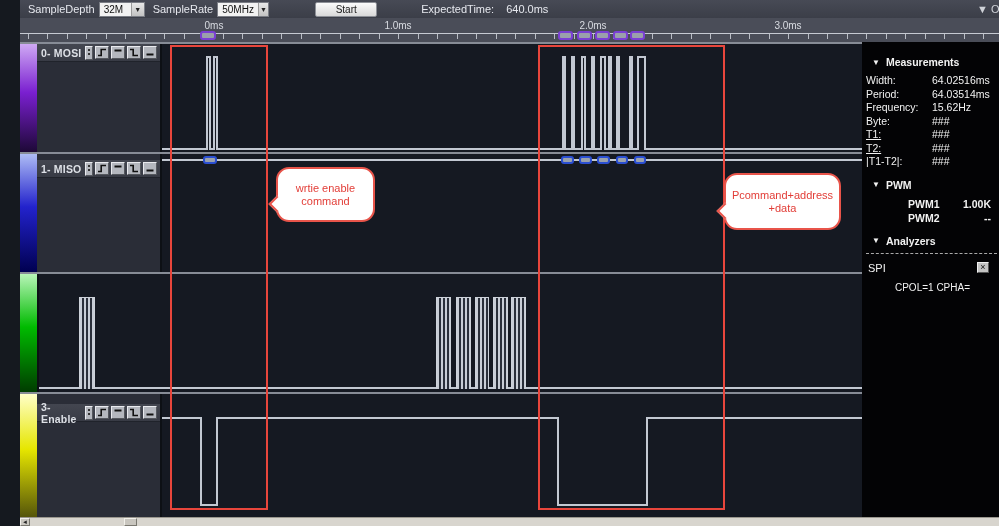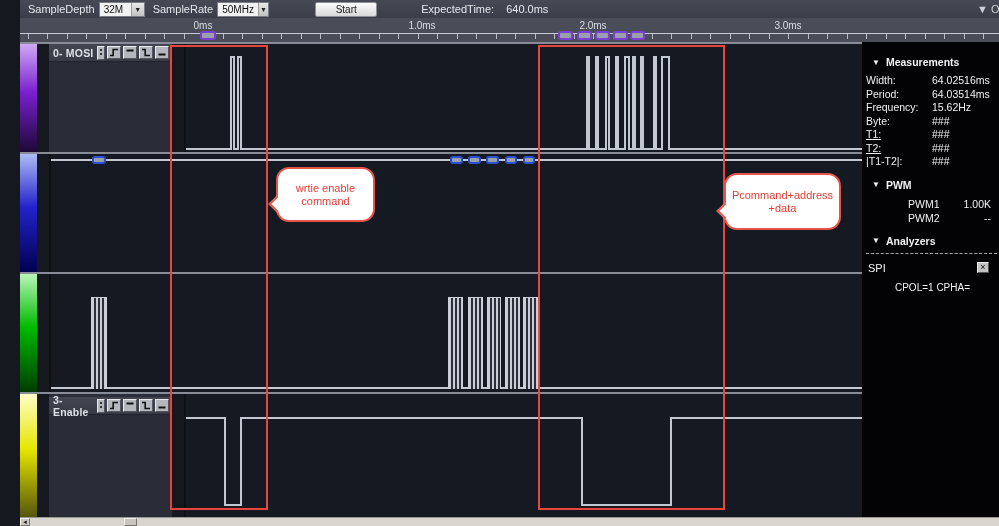--- a/index.html
+++ b/index.html
@@ -24,21 +24,21 @@
   
   .ruler { height:24px; background:#4a4d58; position:relative; flex:0 0 24px; }
   .ruler .baseline { position:absolute; left:0; right:0; top:15px; height:1px; background:#c6cad2; }
   .tick { position:absolute; top:16px; width:1px; height:5px; background:#b9bdc5; }
   .time-label { position:absolute; top:2px; transform:translateX(-50%); font-size:10px; color:#d9dce2; }
   .ruler-marker { position:absolute; top:13px; height:9px; background:#9aa0ab; border:2px solid #7a3fd4; border-radius:3px; }
 
   
   .main { flex:1; display:flex; min-height:0; }
   .track-area { flex:1; position:relative; display:flex; flex-direction:column; background:#15191f; }
-  .ch-row { display:flex; border-top:2px solid #878c96; overflow:hidden;gap:12px; }
+  .ch-row { display:flex; border-top:2px solid #878c96; overflow:hidden; }
   .ch-strip { flex:0 0 17px; }
   .ch-labelcol { flex:0 0 123px; background:#2a2d37; position:relative; }
   .ch-header { height:18px; background:linear-gradient(#434650,#383b45); border-bottom:1px solid #20232b;
     display:flex; align-items:center; padding:0 3px 0 4px; }
   .ch-name { flex:1; color:#dde0e6; font-size:10.5px; font-weight:bold; letter-spacing:.2px; }
   .ch-btns { display:flex; gap:2px; align-items:center; }
   .mini-btn { width:8px; height:14px; background:#b4b7be; border:1px solid; border-color:#e9eaee #54575d #54575d #e9eaee;
     display:flex; align-items:center; justify-content:center; }
   .mini-btn i { display:block; width:2px; height:8px;
     background:repeating-linear-gradient(#333 0 2px, transparent 2px 4px); }
@@ -62,21 +62,21 @@
     padding:4px 8px; line-height:13px; }
   .callout .tail { position:absolute; left:-7px; width:12px; height:12px; background:#fff;
     border-left:2px solid #e8544a; border-bottom:2px solid #e8544a; transform:rotate(45deg); }
 
   
   .right-panel { flex:0 0 137px; background:#030305; color:#f2f2f2; font-size:10.5px; padding:4px 2px 0 4px; overflow:hidden; }
   .section-head { display:flex; align-items:center; gap:6px; font-size:10.5px; font-weight:bold; margin:10px 0 6px 6px; }
   .section-head .tri { font-size:8px; }
   .m-row { display:grid; grid-template-columns:66px 1fr; line-height:13.5px; }
   .m-row .lbl.u { text-decoration:underline; }
-  .pwm-row { display:grid; grid-template-columns:1fr auto; padding:0 6px 0 42px; line-height:14px; }
+  .pwm-row { display:grid; grid-template-columns:1fr auto; padding:0 6px 0 42px; line-height:14px;font-weight:bold; }
   .dashed-sep { border-top:1px dashed #a9a9a9; margin:4px 0 6px 0; }
   .spi-row { display:flex; align-items:center; justify-content:space-between; padding:2px 8px 2px 2px; font-size:11px; }
   .close-btn { width:12px; height:11px; background:#c3c3c3; border:1px solid; border-color:#efefef #555 #555 #efefef;
     color:#111; font-size:9px; line-height:9px; text-align:center; }
   .cpol-row { text-align:center; margin:6px -2px 0 0; font-size:10px; white-space:nowrap; }
 
   
   .hscroll { height:9px; flex:0 0 9px; background:#d8d5ce; border-top:1px solid #9a978f; position:relative; }
   .hs-arrow { position:absolute; left:0; top:0; width:10px; height:8px; background:#c9c6bf;
     border:1px solid; border-color:#f2f0ea #7a7870 #7a7870 #f2f0ea; font-size:6px; line-height:6px; text-align:center; color:#222; }
@@ -151,22 +151,22 @@
       <div class="tick" style="left: 807px;"></div>
       <div class="tick" style="left: 826.5px;"></div>
       <div class="tick" style="left: 846px;"></div>
       <div class="tick" style="left: 865.5px;"></div>
       <div class="tick" style="left: 885px;"></div>
       <div class="tick" style="left: 904.5px;"></div>
       <div class="tick" style="left: 924px;"></div>
       <div class="tick" style="left: 943.5px;"></div>
       <div class="tick" style="left: 963px;"></div>
       <div class="tick" style="left: 982.5px;"></div>
-      <div class="time-label" style="left: 183px;">0ms</div>
-      <div class="time-label" style="left: 378px; margin-left: 24px;">1.0ms</div>
+      <div class="time-label" style="left: 194px;">0ms</div>
+      <div class="time-label" style="left: 378px;">1.0ms</div>
       <div class="time-label" style="left: 573px; text-align: center;">2.0ms</div>
       <div class="time-label" style="left: 768px;">3.0ms</div>
       <div class="time-label" style="left: 993px;">4.0ms</div>
       <div class="ruler-marker" style="left: 180px; width: 16px;"></div>
       <div class="ruler-marker" style="left: 538px; width: 15px;"></div>
       <div class="ruler-marker" style="left: 557px; width: 15px;"></div>
       <div class="ruler-marker" style="left: 575px; width: 15px;"></div>
       <div class="ruler-marker" style="left: 593px; width: 15px;"></div>
       <div class="ruler-marker" style="left: 610px; width: 15px;"></div>
     </div>
@@ -217,20 +217,50 @@
             <div class="pulse" style="left: 438px; width: 6px; top: 12px; height: 94px;"></div>
             <div class="pulse" style="left: 446px; width: 4px; top: 12px; height: 94px;"></div>
             <div class="pulse" style="left: 454px; width: 4px; top: 12px; height: 94px;"></div>
             <div class="pulse" style="left: 467px; width: 4px; top: 12px; height: 94px;"></div>
             <div class="pulse" style="left: 475px; width: 9px; top: 12px; height: 94px;"></div>
           </div>
       </div>
 
       <div class="ch-row" style="flex:0 0 120px;">
         <div class="ch-strip" style="background: linear-gradient(rgb(174, 188, 245), rgb(34, 34, 204) 45%, rgb(0, 0, 80));"></div>
+        <div class="ch-labelcol">
+          <div class="ch-header" style="margin-top:6px;">
+            <span class="ch-name">1- MISO</span>
+            <span class="ch-btns">
+                <div class="mini-btn">
+                  <i></i>
+                </div>
+                <div class="trig-btn">
+                  <svg width="10" height="9" viewBox="0 0 10 9">
+                    <path d="M1 7.5 H4.2 V1.5 H9" fill="none" stroke="#111" stroke-width="1.6"></path>
+                  </svg>
+                </div>
+                <div class="trig-btn">
+                  <svg width="10" height="9" viewBox="0 0 10 9">
+                    <path d="M1.5 2.5 H8.5" fill="none" stroke="#111" stroke-width="2"></path>
+                  </svg>
+                </div>
+                <div class="trig-btn">
+                  <svg width="10" height="9" viewBox="0 0 10 9">
+                    <path d="M1 1.5 H4.2 V7.5 H9" fill="none" stroke="#111" stroke-width="1.6"></path>
+                  </svg>
+                </div>
+                <div class="trig-btn">
+                  <svg width="10" height="9" viewBox="0 0 10 9">
+                    <path d="M1.5 6.5 H8.5" fill="none" stroke="#111" stroke-width="2"></path>
+                  </svg>
+                </div>
+              </span>
+          </div>
+        </div>
         <div class="ch-body">
             <div class="wline" style="left: 0px; right: 0px; top: 5px; height: 2px;"></div>
             <div class="miso-marker" style="left: 41px; width: 14px; top: 2px;"></div>
             <div class="miso-marker" style="left: 399px; width: 13px; top: 2px;"></div>
             <div class="miso-marker" style="left: 417px; width: 13px; top: 2px;"></div>
             <div class="miso-marker" style="left: 435px; width: 13px; top: 2px;"></div>
             <div class="miso-marker" style="left: 454px; width: 12px; top: 2px;"></div>
             <div class="miso-marker" style="left: 472px; width: 12px; top: 2px;"></div>
           </div>
       </div>
@@ -244,21 +274,21 @@
             <div class="burst" style="left: 417px; width: 15px; top: 23px; height: 92px;"></div>
             <div class="burst" style="left: 436px; width: 14px; top: 23px; height: 92px;"></div>
             <div class="burst" style="left: 454px; width: 15px; top: 23px; height: 92px;"></div>
             <div class="burst" style="left: 472px; width: 15px; top: 23px; height: 92px;"></div>
           </div>
       </div>
 
       <div class="ch-row" style="flex:1;">
         <div class="ch-strip" style="background: linear-gradient(rgb(255, 255, 200), rgb(230, 230, 0) 45%, rgb(85, 85, 10));"></div>
         <div class="ch-labelcol">
-          <div class="ch-header" style="margin-top:3px;">
+          <div class="ch-header" style="margin-top:10px;">
             <span class="ch-name">3- Enable</span>
             <span class="ch-btns">
                 <div class="mini-btn">
                   <i></i>
                 </div>
                 <div class="trig-btn">
                   <svg width="10" height="9" viewBox="0 0 10 9">
                     <path d="M1 7.5 H4.2 V1.5 H9" fill="none" stroke="#111" stroke-width="1.6"></path>
                   </svg>
                 </div>

